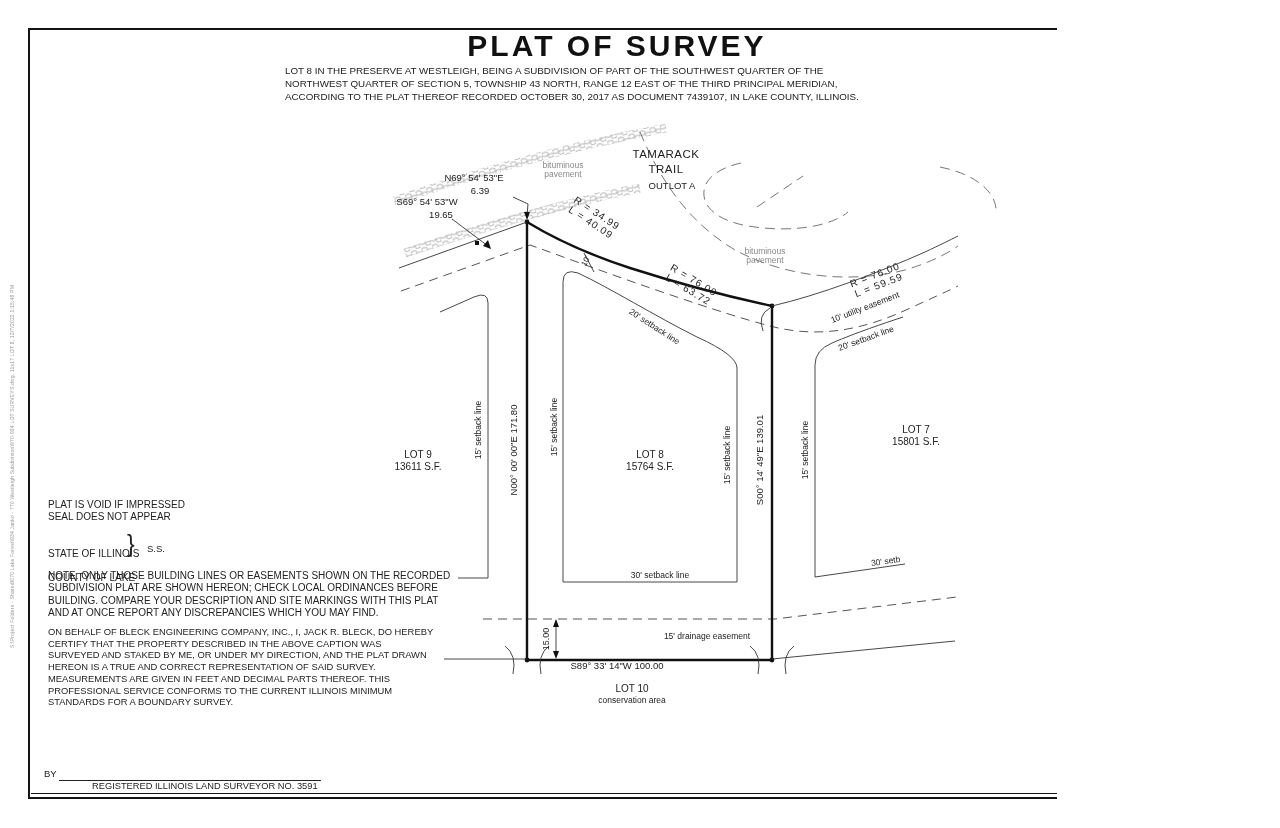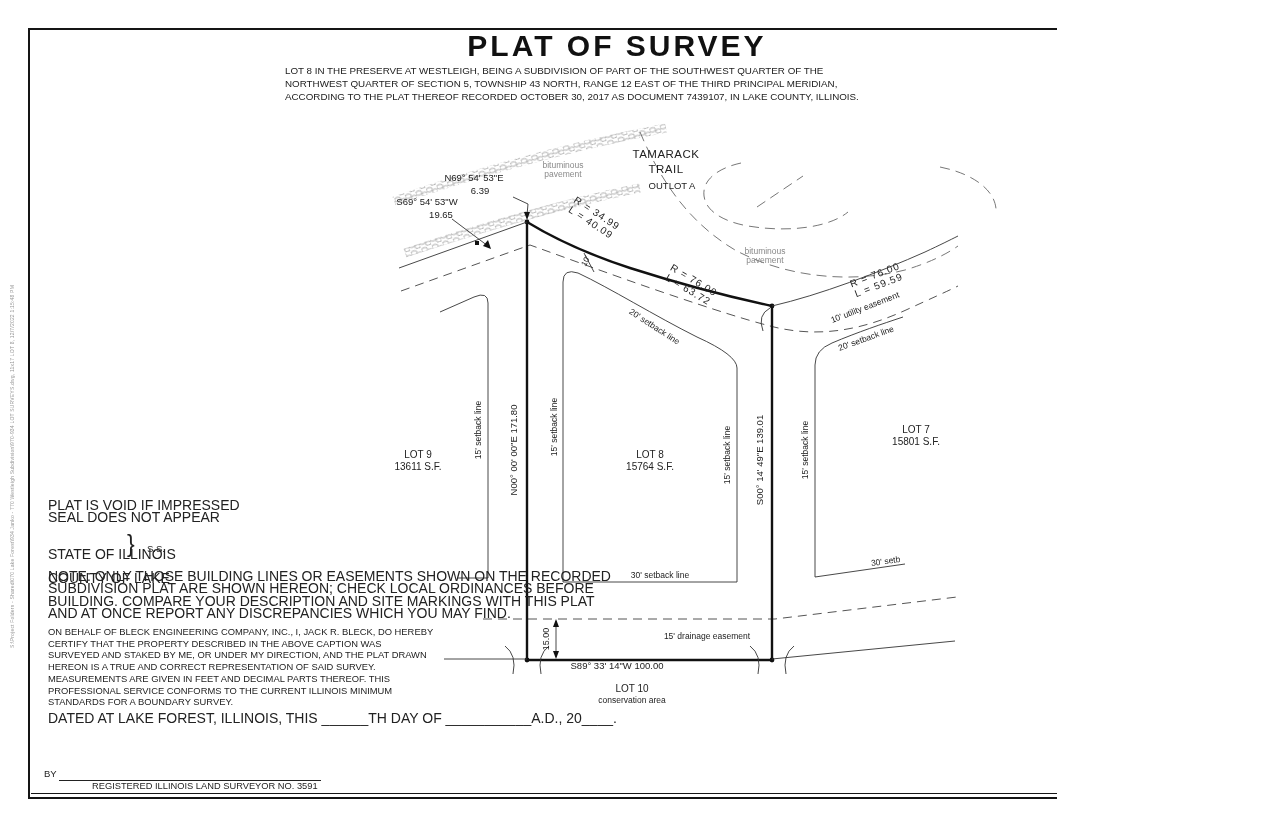--- a/index.html
+++ b/index.html
@@ -6,21 +6,21 @@
   .page{
     position:relative;width:1057px;height:828px;background:#fff;overflow:hidden;
     font-family:"Liberation Sans",sans-serif;color:#222;
   }
   .frame{position:absolute;left:28px;top:28px;width:1220px;height:767px;border:2px solid #151515;}
   .inner-bottom-line{position:absolute;left:31px;top:793px;width:1215px;height:1px;background:#151515;}
   .title{position:absolute;left:285px;top:29px;width:664px;text-align:center;
     font-size:30px;font-weight:700;letter-spacing:3px;color:#111;}
   .caption{position:absolute;left:285px;top:64px;width:664px;
     font-size:9.8px;line-height:13px;white-space:pre-line;color:#222;}
-  .noteblock{position:absolute;left:48px;font-size:14px;line-height:12.3px;white-space:pre-line;color:#222;}
+  .noteblock{position:absolute;left:48px;font-size:10px;line-height:12.3px;white-space:pre-line;color:#222;}
   .void{top:499px;}
   .state{top:536px;line-height:12px;}
   .brace{position:absolute;left:127px;top:531px;font-size:23px;font-weight:400;color:#222;}
   .ss{position:absolute;left:147px;top:543px;font-size:9.5px;color:#222;}
   .recnote{top:570px;}
   .cert{top:626px;line-height:11.7px;font-size:9.4px;}
   .dated{top:712px;}
   .byline{position:absolute;left:44px;top:768px;font-size:9.5px;color:#222;}
   .sig-line{position:absolute;left:59px;top:780px;width:262px;height:1px;background:#222;}
   .surveyor{position:absolute;left:64px;top:781px;font-size:9.3px;color:#222;margin-left:28px;}
@@ -225,20 +225,19 @@
 CERTIFY THAT THE PROPERTY DESCRIBED IN THE ABOVE CAPTION WAS
 SURVEYED AND STAKED BY ME, OR UNDER MY DIRECTION, AND THE PLAT DRAWN
 HEREON IS A TRUE AND CORRECT REPRESENTATION OF SAID SURVEY.
 MEASUREMENTS ARE GIVEN IN FEET AND DECIMAL PARTS THEREOF.  THIS
 PROFESSIONAL SERVICE CONFORMS TO THE CURRENT ILLINOIS MINIMUM
 STANDARDS FOR A BOUNDARY SURVEY.</div>
   <div class="noteblock recnote">NOTE: ONLY THOSE BUILDING LINES OR EASEMENTS SHOWN ON THE RECORDED
 SUBDIVISION PLAT ARE SHOWN HEREON;  CHECK LOCAL ORDINANCES BEFORE
 BUILDING.  COMPARE YOUR DESCRIPTION AND SITE MARKINGS WITH THIS PLAT
 AND AT ONCE REPORT ANY DISCREPANCIES WHICH YOU MAY FIND.</div>
-  <div class="noteblock dated">DATED AT LAKE FOREST, ILLINOIS, THIS ______TH DAY OF ___________A.D., 20____.</div>
 
   <div class="byline">BY</div>
   <div class="sig-line"></div>
   <div class="surveyor">REGISTERED ILLINOIS LAND SURVEYOR NO. 3591</div>
 
   <div class="filepath">S:\Project Folders - Shared\070 Lake Forest\934 Janko - 770 Westleigh Subdivision\970-934 LOT SURVEYS.dwg, 11x17 LOT 8, 12/7/2022 1:15:48 PM</div>
 </div>
 
 </body></html>

